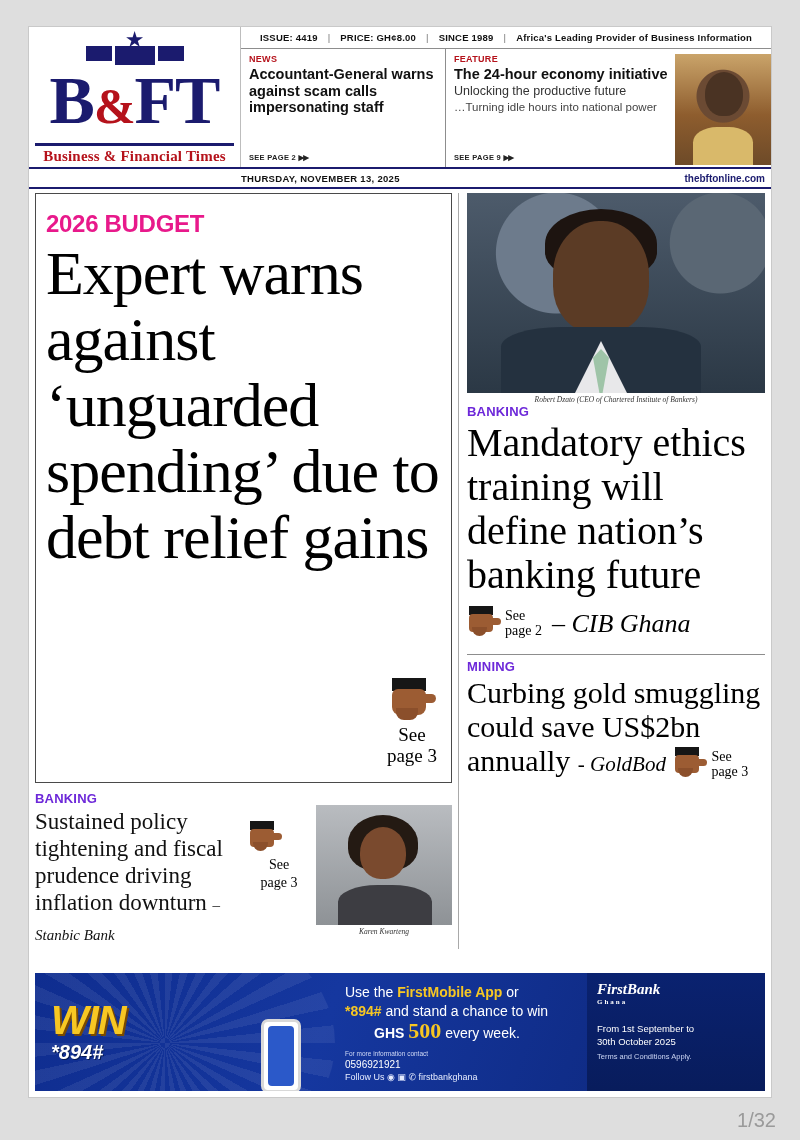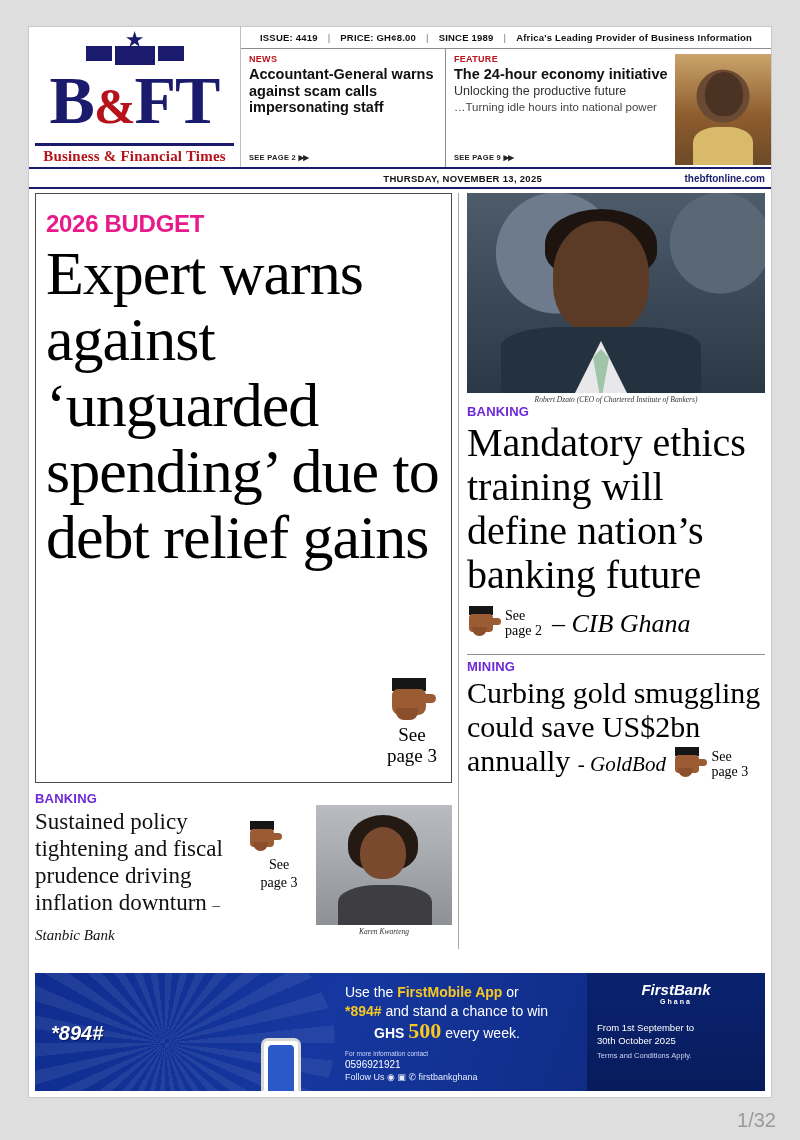--- a/index.html
+++ b/index.html
@@ -117,21 +117,20 @@
     background:#4a3323; border-radius:50% 50% 45% 45%;
   }
 
   
   .datebar {
     display:flex; align-items:center;
     border-bottom: 2px solid #1b1b6e;
     height: 20px;
     padding: 0 6px;
     font-size: 9.5px;
-    text-align: center;
   }
   .datebar .left { width: 206px; }
   .datebar .date { flex:1; font-weight:bold; color:#111; letter-spacing:0.3px; }
   .datebar .site { font-weight:bold; color:#1b1b6e; font-size:10px; }
 
   
   .body { display:flex; height: 760px; padding: 4px 6px 0 6px; }
   .col-left { width: 424px; padding-right:6px; border-right:1px solid #a9a9a9; display:flex; flex-direction:column;}
   .col-right { flex:1; padding-left:8px; display:flex; flex-direction:column;}
 
@@ -256,21 +255,21 @@
   .ad-mid .l2 .ghs { font-weight:bold;margin-left:29px; }
   .ad-mid .l2 .big { font-family:"Liberation Serif", serif; font-weight:bold; font-size:22px; color:#f7c723; }
   .ad-mid .fine { font-size:6.5px; color:#cfd8f5; margin-top:6px; line-height:9px;}
   .ad-mid .contact { font-size:10px; margin-top:1px; }
   .ad-mid .social { font-size:9px; margin-top:2px; color:#e6ecff; }
   .ad-right {
     width: 178px; height:100%;
     background: linear-gradient(#0a2270,#081c5c);
     color:#fff; padding:8px 10px; position:relative;
   }
-  .ad-right .brand { font-family:Liberation Sans, sans-serif; font-style:italic; font-weight:bold; font-size:15px; text-align:center; }
+  .ad-right .brand { font-family:Liberation Serif, serif; font-style:italic; font-weight:bold; font-size:15px; text-align:left; }
   .ad-right .brand .sub { font-size:7px; font-style:normal; display:block; letter-spacing:2px; }
   .ad-right .terms { font-size:9.5px; line-height:13px; margin-top:16px; }
   .ad-right .terms .t3 { font-size:7.5px; color:#c9d3f2; margin-top:2px;}
 
   .pagecount {
     position:absolute; right:24px; bottom:8px;
     color:#9a9a9a; font-size:20px;
   }
 </style>
 </head>
@@ -435,20 +434,21 @@
           </span>
         </div>
       </div>
     </div>
   </div>
 
   <div class="ad">
     <span class="rays"></span>
 
     <div class="ad-left">
+      <div class="ad-use">WIN</div>
       <div class="ad-code">*894#</div>
       <div class="ad-phone">
           <span class="scr"></span>
         </div>
     </div>
 
     <div class="ad-mid">
       <div class="l1">
         <span>Use the </span><b>FirstMobile App</b><span> or</span>
       </div>

